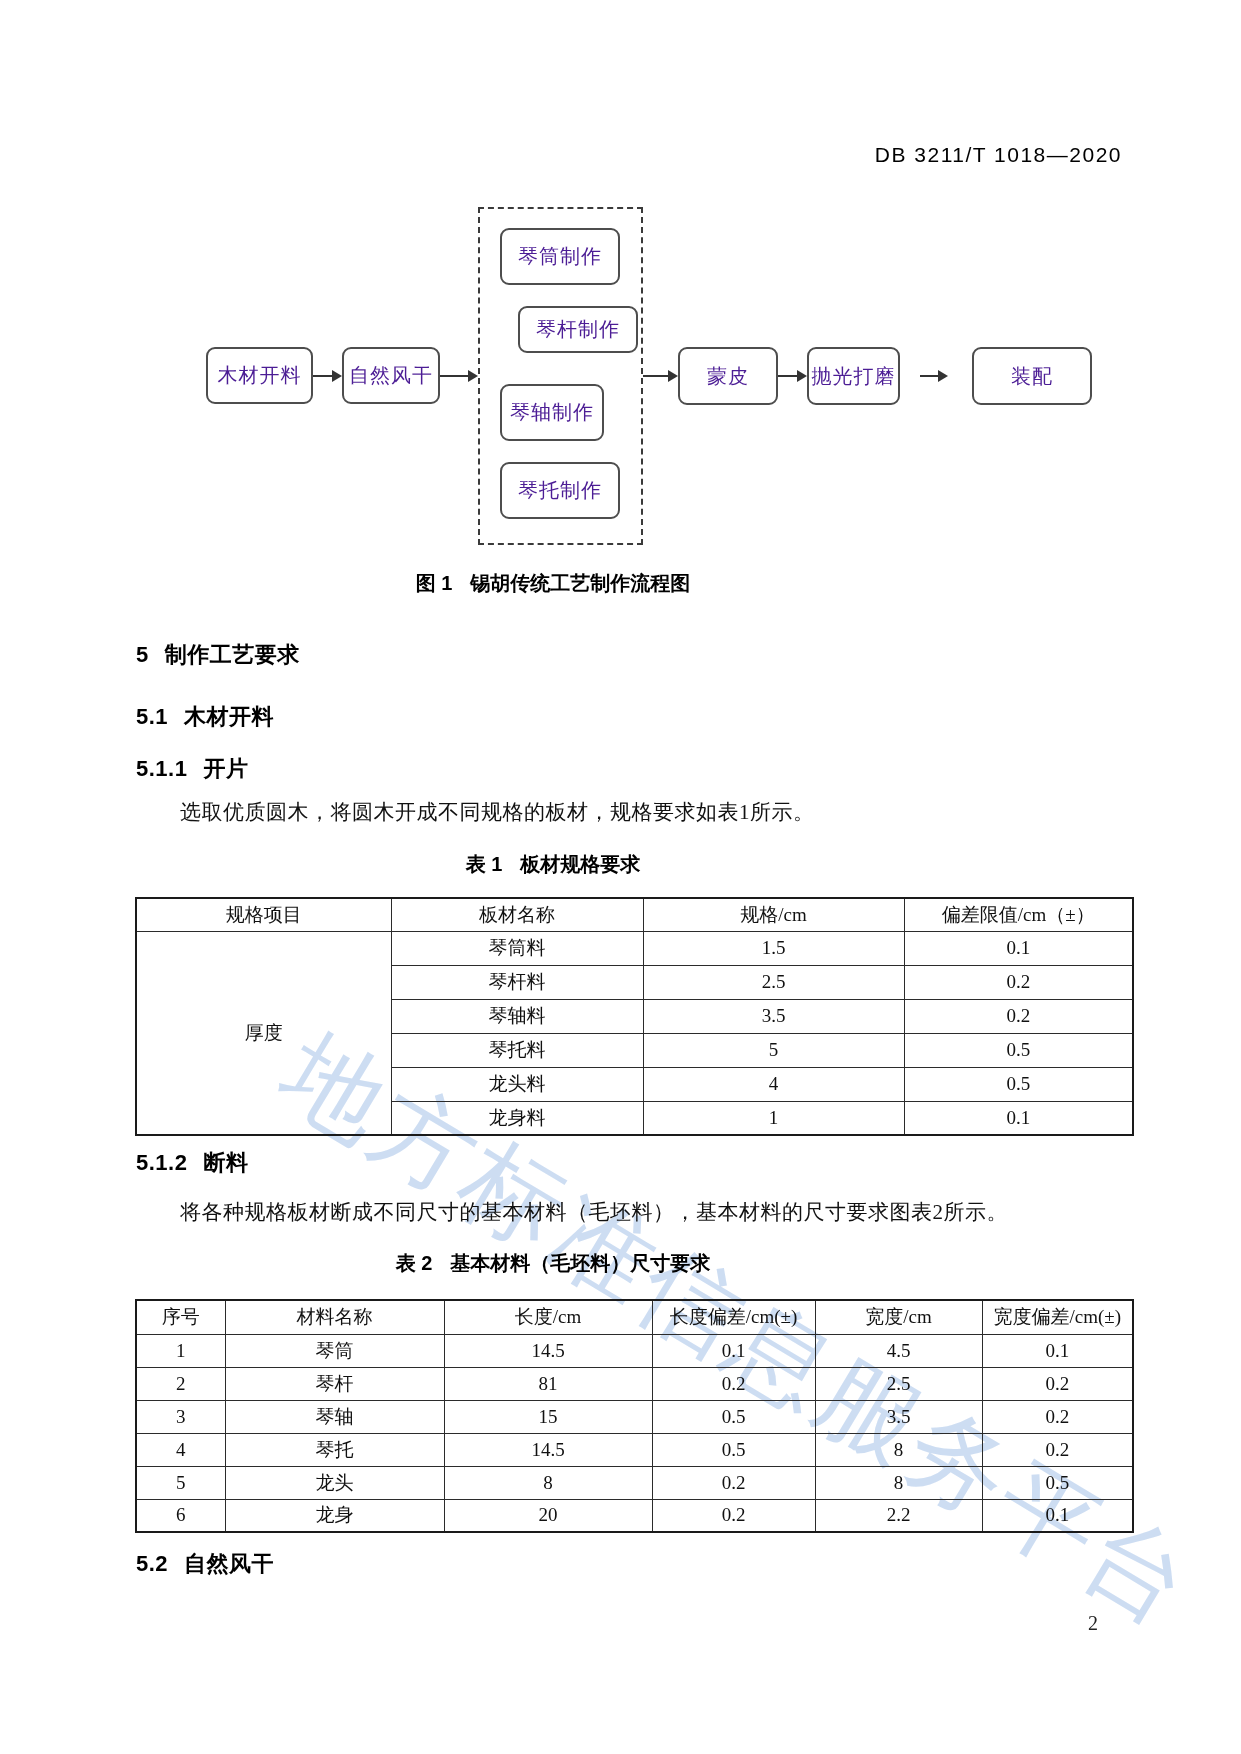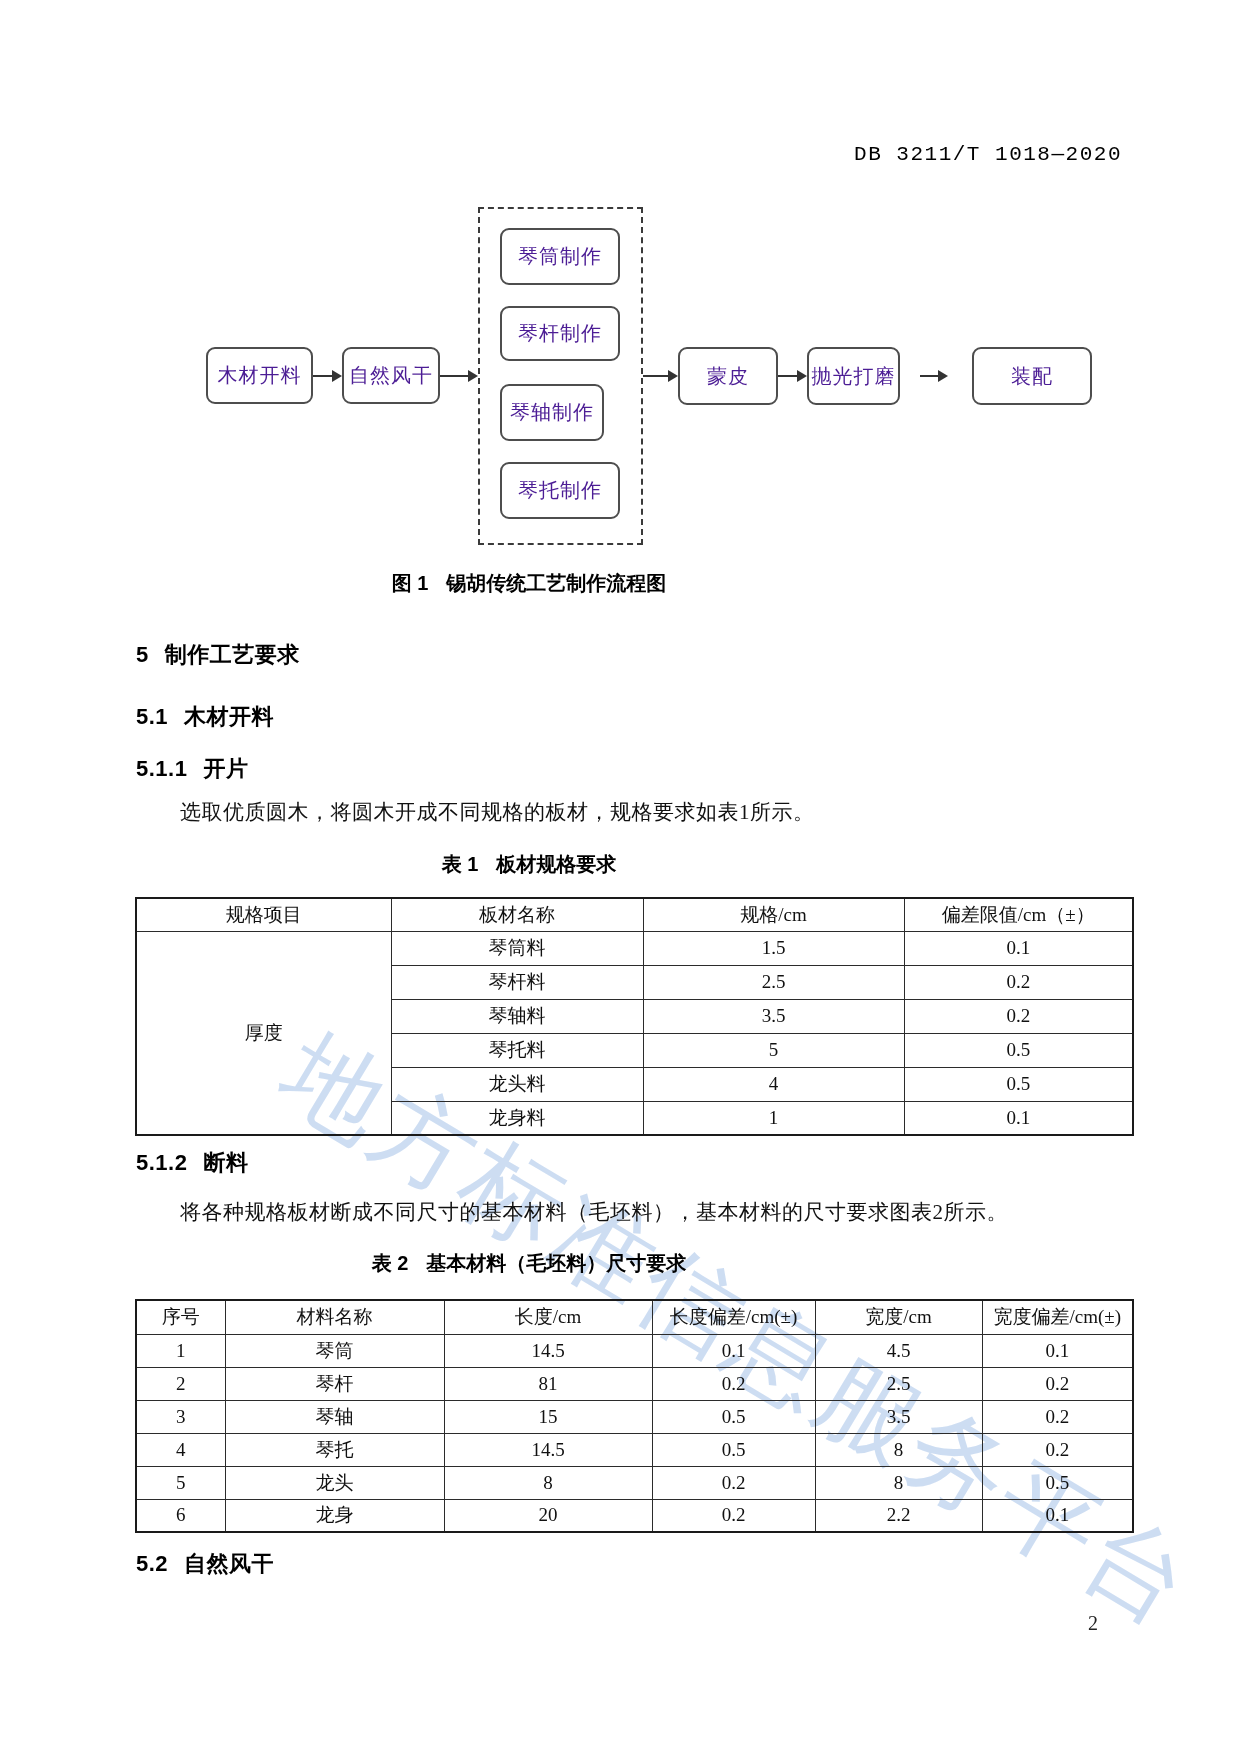--- a/index.html
+++ b/index.html
@@ -12,21 +12,21 @@
   .watermark {
     position:absolute; left:326px; top:1006px; z-index:1;
     font-size:100px; letter-spacing:4px; white-space:nowrap;
     color:#a5c2e8; opacity:.55;
     transform:rotate(31deg); transform-origin:0 0;
     font-family:"DejaVu Serif",serif; pointer-events:none;
   }
   
   .doc-header {
     position:absolute; top:143px; right:119px; z-index:2;
-    font-family:Liberation Mono, monospace;
+    font-family:Liberation Sans, sans-serif;
     font-size:21px; letter-spacing:1.5px; color:#000;
   }
   .page-num {
     position:absolute; top:1612px; left:1088px; z-index:2;
     font-size:20px; color:#222;
   }
   
   .fbox {
     position:absolute; z-index:2; box-sizing:border-box;
     border:2px solid #4d4d4d; border-radius:9px; background:#fff;
@@ -51,21 +51,21 @@
     font-weight:bold; font-size:22px; color:#000; letter-spacing:.5px;
   }
   .heading .num { margin-right:16px; }
   .para {
     position:absolute; left:136px; width:966px; z-index:2;
     font-size:21px; line-height:30px; text-indent:44px; letter-spacing:.5px; color:#111;
   }
   .caption {
     position:absolute; left:0; width:1058px; text-align:center; z-index:2;
     font-family:"Liberation Sans","DejaVu Sans",sans-serif;
-    font-weight:bold; font-size:20px; color:#000;
+    font-weight:bold; font-size:20px; color:#000;padding-left:24px;
   }
   .caption .cap-label { margin-right:18px; }
   
   table.std {
     position:absolute; left:135px; z-index:2;
     border-collapse:collapse; table-layout:fixed; width:997px;
     background:transparent; font-size:19px; color:#111;
   }
   table.std th, table.std td {
     border:1px solid #2b2b2b; text-align:center; vertical-align:middle;
@@ -93,21 +93,21 @@
         <span class="head"></span>
     </div>
     <div class="fbox" style="left:342px;top:347px;width:98px;height:57px;">自然风干</div>
     <div class="arrow" style="left:440px;top:369px;width:38px;">
       <span class="shaft"></span>
         <span class="head"></span>
     </div>
 
     <div class="dashed-group" style="left:478px;top:207px;width:165px;height:338px;"></div>
     <div class="fbox" style="left:500px;top:228px;width:120px;height:57px;">琴筒制作</div>
-    <div class="fbox" style="left:500px;top:306px;width:120px;height:55px;">琴杆制作</div>
+    <div class="fbox" style="left:518px;top:306px;width:120px;height:47px;">琴杆制作</div>
     <div class="fbox" style="left:500px;top:384px;width:104px;height:57px;">琴轴制作</div>
     <div class="fbox" style="left:500px;top:462px;width:120px;height:57px;">琴托制作</div>
 
     <div class="arrow" style="left:643px;top:369px;width:35px;">
       <span class="shaft"></span>
         <span class="head"></span>
     </div>
     <div class="fbox" style="left:678px;top:347px;width:100px;height:58px;">蒙皮</div>
     <div class="arrow" style="left:778px;top:369px;width:29px;">
       <span class="shaft"></span>

